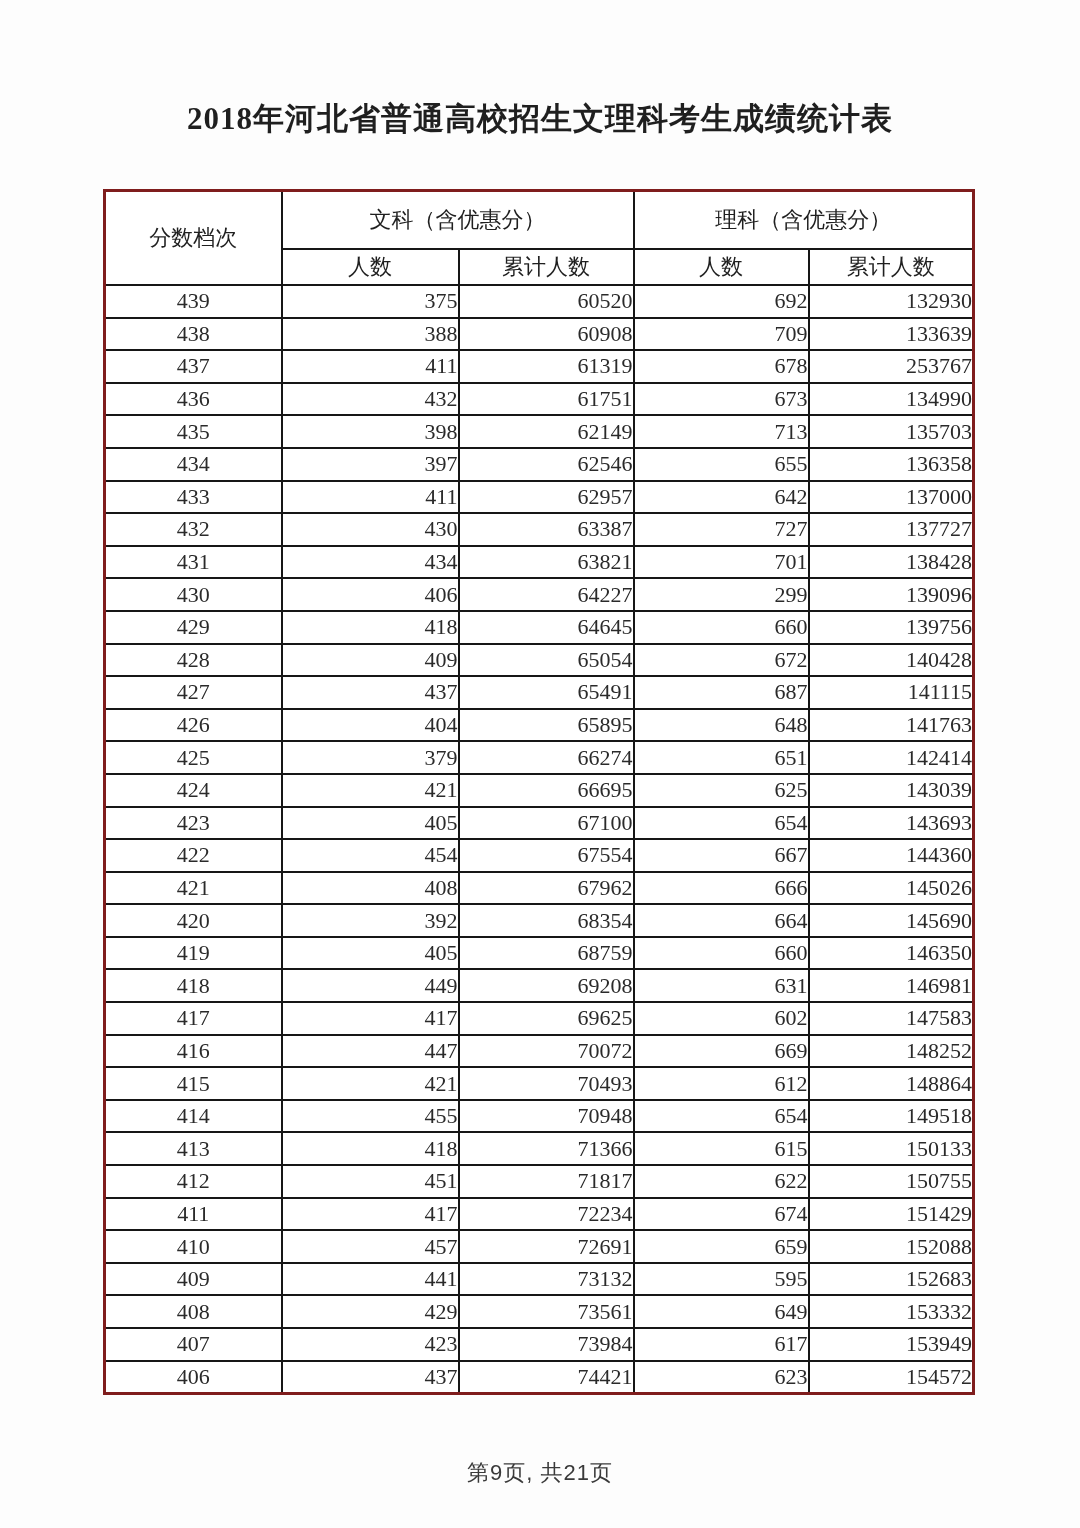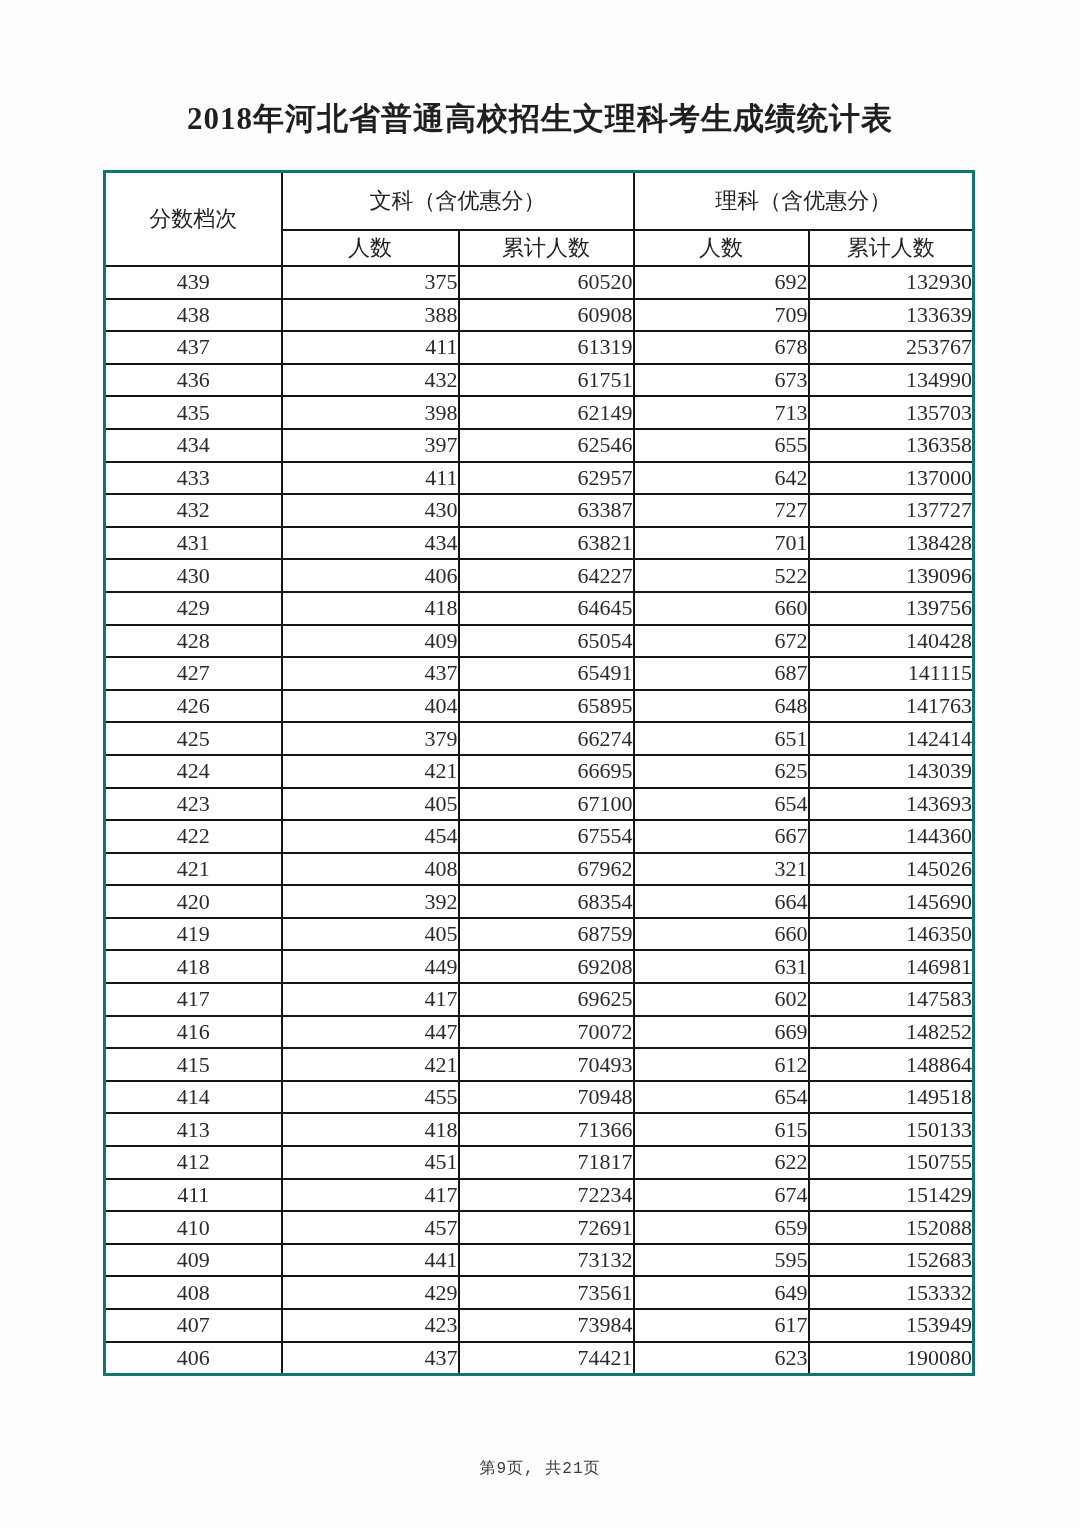--- a/index.html
+++ b/index.html
@@ -30,21 +30,22 @@
   }
   .table-wrap {
     position: absolute;
     top: 170px;
     left: 103px;
   }
   table.score-table {
     border-collapse: collapse;
     table-layout: fixed;
     width: 869px;
-    border: 3px solid #0f766e;
+    border: 3px solid #7f1d1d;
+    margin-top: 19px;
   }
   .score-table th, .score-table td {
     border: 2px solid #161616;
     background: #ffffff;
     overflow: hidden;
     white-space: nowrap;
   }
   .score-table thead th {
     font-weight: normal;
     text-align: center;
@@ -60,23 +61,23 @@
     padding: 0;
   }
   td.c-score { text-align: center; font-family: Liberation Serif, serif; }
   td.c-num  { text-align: right; padding-right: 8px; }
   .page-footer {
     position: absolute;
     top: 1458px;
     left: 0;
     width: 100%;
     text-align: center;
-    font-size: 16px;
+    font-size: 22px;
     color: #3a3a3a;
-    font-family: Liberation Mono, monospace;
+    font-family: Liberation Sans, sans-serif;
     letter-spacing: 1px;
   }
 </style>
 </head>
 <body>
 
 <div class="page">
 
   <h1 class="doc-title">2018年河北省普通高校招生文理科考生成绩统计表</h1>
 
@@ -163,21 +164,21 @@
             <td class="c-score">431</td>
             <td class="c-num">434</td>
             <td class="c-num">63821</td>
             <td class="c-num">701</td>
             <td class="c-num">138428</td>
           </tr>
           <tr>
             <td class="c-score">430</td>
             <td class="c-num">406</td>
             <td class="c-num">64227</td>
-            <td class="c-num">522</td>
+            <td class="c-num">299</td>
             <td class="c-num">139096</td>
           </tr>
           <tr>
             <td class="c-score">429</td>
             <td class="c-num">418</td>
             <td class="c-num">64645</td>
             <td class="c-num">660</td>
             <td class="c-num">139756</td>
           </tr>
           <tr>
@@ -226,21 +227,21 @@
             <td class="c-score">422</td>
             <td class="c-num">454</td>
             <td class="c-num">67554</td>
             <td class="c-num">667</td>
             <td class="c-num">144360</td>
           </tr>
           <tr>
             <td class="c-score">421</td>
             <td class="c-num">408</td>
             <td class="c-num">67962</td>
-            <td class="c-num">321</td>
+            <td class="c-num">666</td>
             <td class="c-num">145026</td>
           </tr>
           <tr>
             <td class="c-score">420</td>
             <td class="c-num">392</td>
             <td class="c-num">68354</td>
             <td class="c-num">664</td>
             <td class="c-num">145690</td>
           </tr>
           <tr>
@@ -332,21 +333,21 @@
             <td class="c-num">423</td>
             <td class="c-num">73984</td>
             <td class="c-num">617</td>
             <td class="c-num">153949</td>
           </tr>
           <tr>
             <td class="c-score">406</td>
             <td class="c-num">437</td>
             <td class="c-num">74421</td>
             <td class="c-num">623</td>
-            <td class="c-num">190080</td>
+            <td class="c-num">154572</td>
           </tr>
         </tbody>
     </table>
   </div>
 
   <div class="page-footer">第9页, 共21页</div>
 
 </div>
 
 </body></html>

